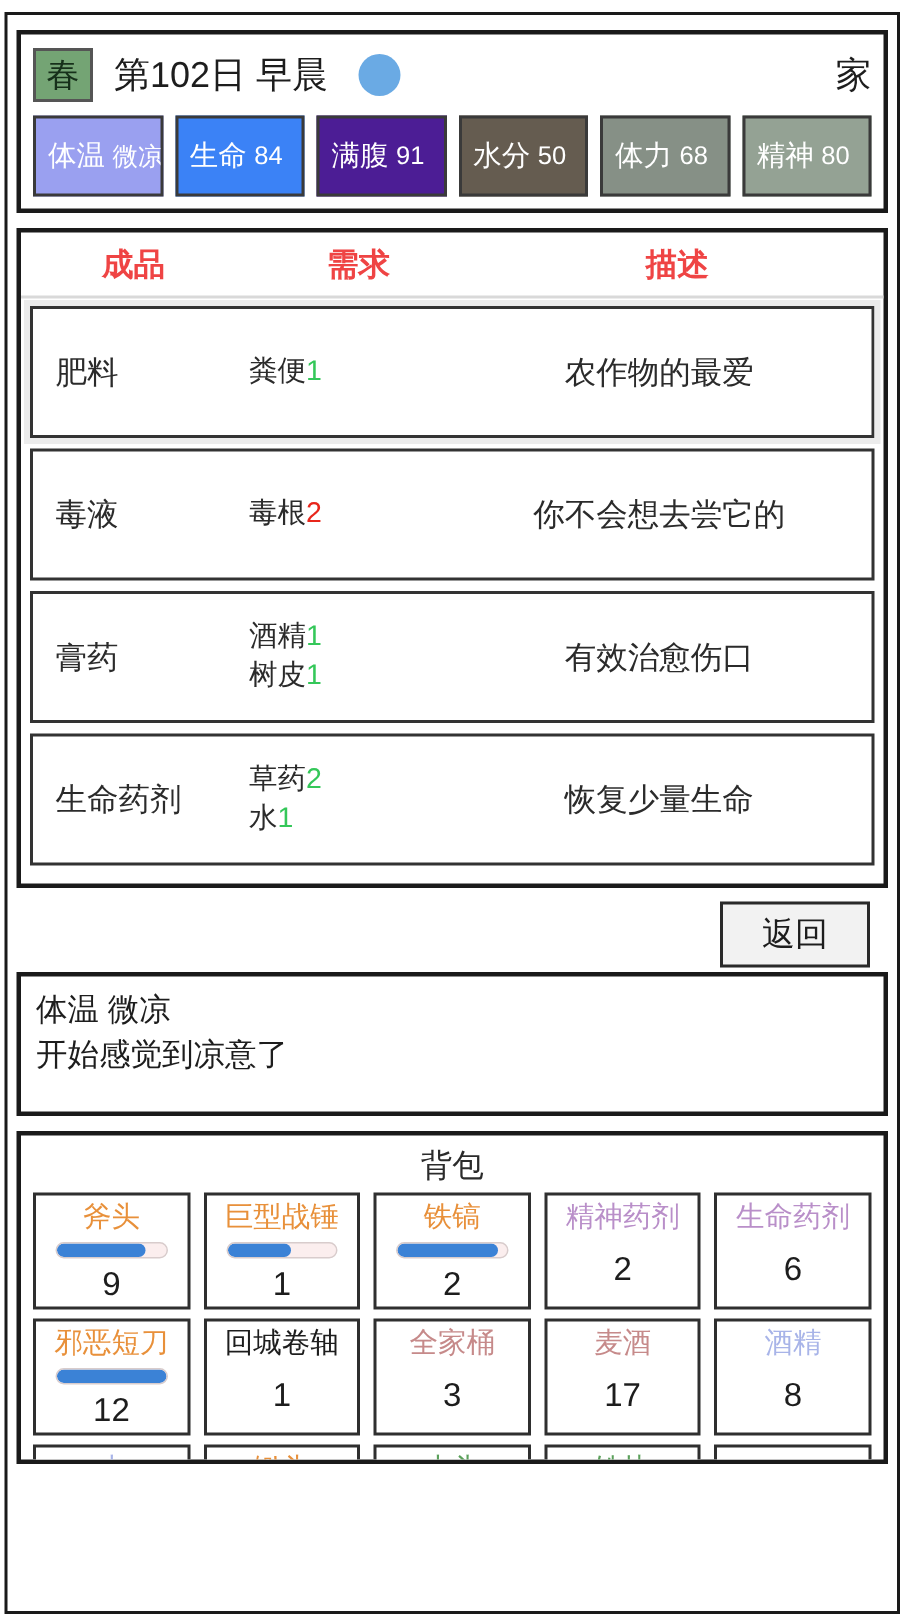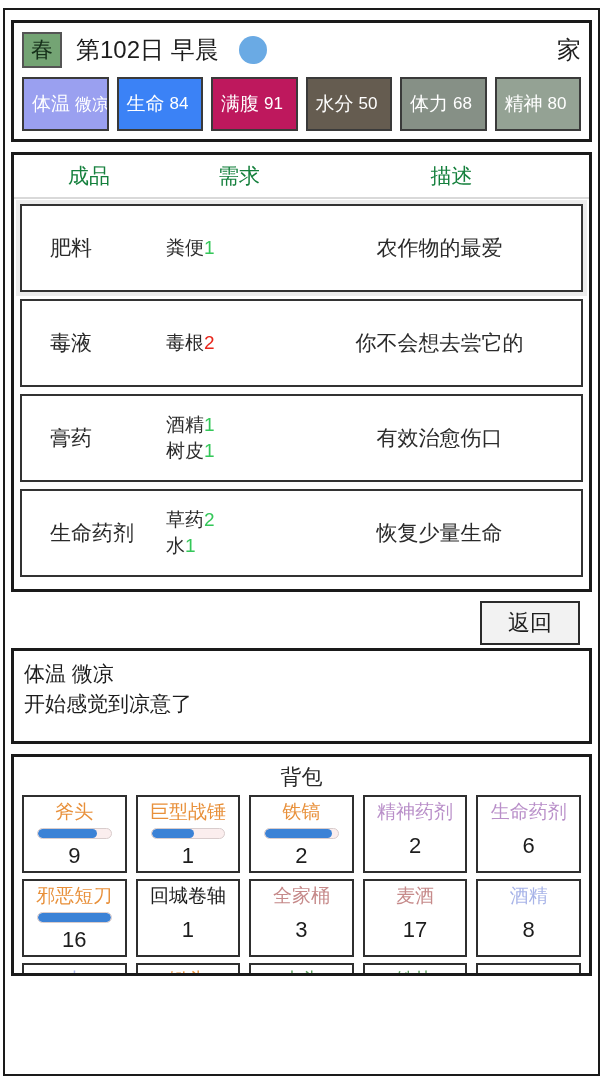--- a/index.html
+++ b/index.html
@@ -75,22 +75,23 @@
     box-sizing:border-box;
     margin-top:10px;
     background:#fff;
     height:440px;
     display:flex;flex-direction:column;
   }
   .craft-head{
     display:flex;
     height:42px;align-items:center;
     border-bottom:2px solid #d9d9d9;
-    font-size:21px;color:#15803d;
+    font-size:21px;color:#ef4444;
     flex:0 0 auto;
+    font-weight:bold;
   }
   .col-a{width:150px;text-align:center;}
   .col-b{width:150px;text-align:center;}
   .col-c{flex:1;text-align:center;}
 
   .craft-body{
     flex:1 1 auto;
     overflow:hidden;
     padding:5px 6px 0 6px;
     position:relative;
@@ -100,21 +101,21 @@
     box-sizing:border-box;
     background:#fff;
     display:flex;align-items:center;
     min-height:88px;
     margin-bottom:7px;
   }
   .craft-row.sel{
     outline:4px solid #ececec;
     outline-offset:0px;
   }
-  .r-name{width:144px;padding-left:28px;font-size:21px;color:#2b2b2b;box-sizing:border-box;}
+  .r-name{width:144px;padding-left:15px;font-size:21px;color:#2b2b2b;box-sizing:border-box;}
   .r-need{width:146px;font-size:19px;color:#2b2b2b;line-height:1.35;box-sizing:border-box;}
   .r-desc{flex:1;text-align:center;font-size:21px;color:#2b2b2b;box-sizing:border-box;padding-right:14px;}
   .q-ok{color:#34c759;}
   .q-no{color:#e8261b;}
 
   
   .btn-bar{height:56px;position:relative;}
   .btn-back{
     position:absolute;right:12px;top:9px;
     width:100px;height:44px;
@@ -198,21 +199,21 @@
     </div>
     <div class="status-chips" id="chips">
           <div class="chip" style="background: rgb(154, 160, 240);">
             <span>体温</span>
             <span class="cv">微凉</span>
           </div>
           <div class="chip" style="background: #3b82f6;">
             <span>生命</span>
             <span class="cv">84</span>
           </div>
-          <div class="chip" style="background: #be185d;">
+          <div class="chip" style="background: #4c1d95;">
             <span>满腹</span>
             <span class="cv">91</span>
           </div>
           <div class="chip" style="background: rgb(101, 92, 80);">
             <span>水分</span>
             <span class="cv">50</span>
           </div>
           <div class="chip" style="background: rgb(134, 144, 134);">
             <span>体力</span>
             <span class="cv">68</span>
@@ -303,21 +304,21 @@
           </div>
           <div class="slot nobar">
             <div class="slot-name" style="color: rgb(185, 143, 201);">生命药剂</div>
             <div class="slot-count">6</div>
           </div>
           <div class="slot">
             <div class="slot-name" style="color: rgb(232, 144, 58);">邪恶短刀</div>
             <div class="bar">
               <i style="width: 100%;"></i>
             </div>
-            <div class="slot-count">16</div>
+            <div class="slot-count">12</div>
           </div>
           <div class="slot nobar">
             <div class="slot-name" style="color: rgb(29, 29, 29);">回城卷轴</div>
             <div class="slot-count">1</div>
           </div>
           <div class="slot nobar">
             <div class="slot-name" style="color: rgb(198, 138, 138);">全家桶</div>
             <div class="slot-count">3</div>
           </div>
           <div class="slot nobar">

